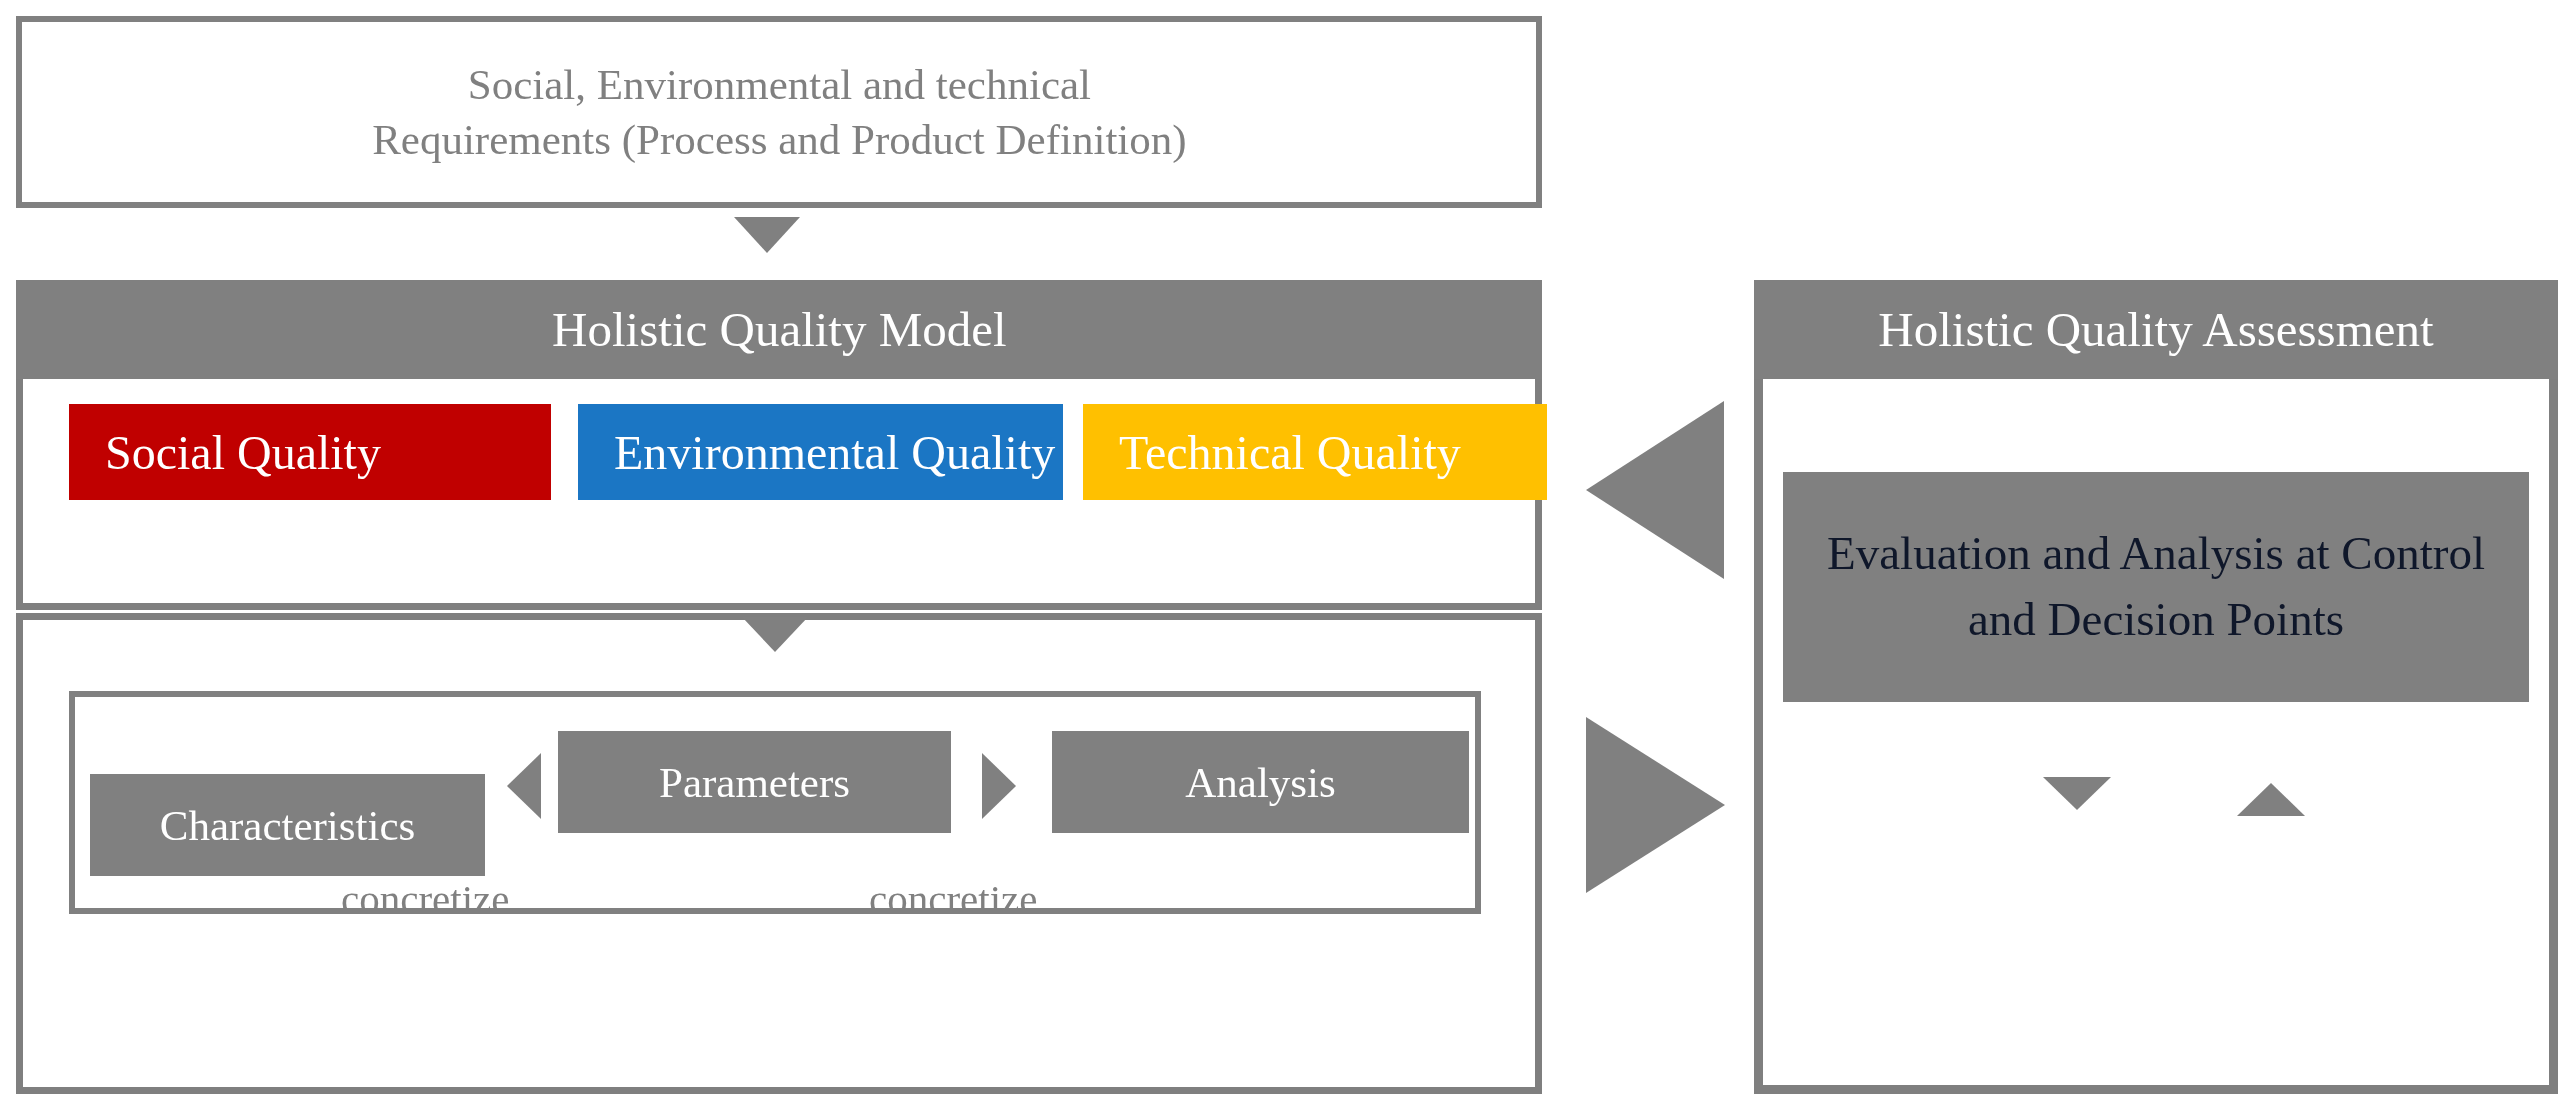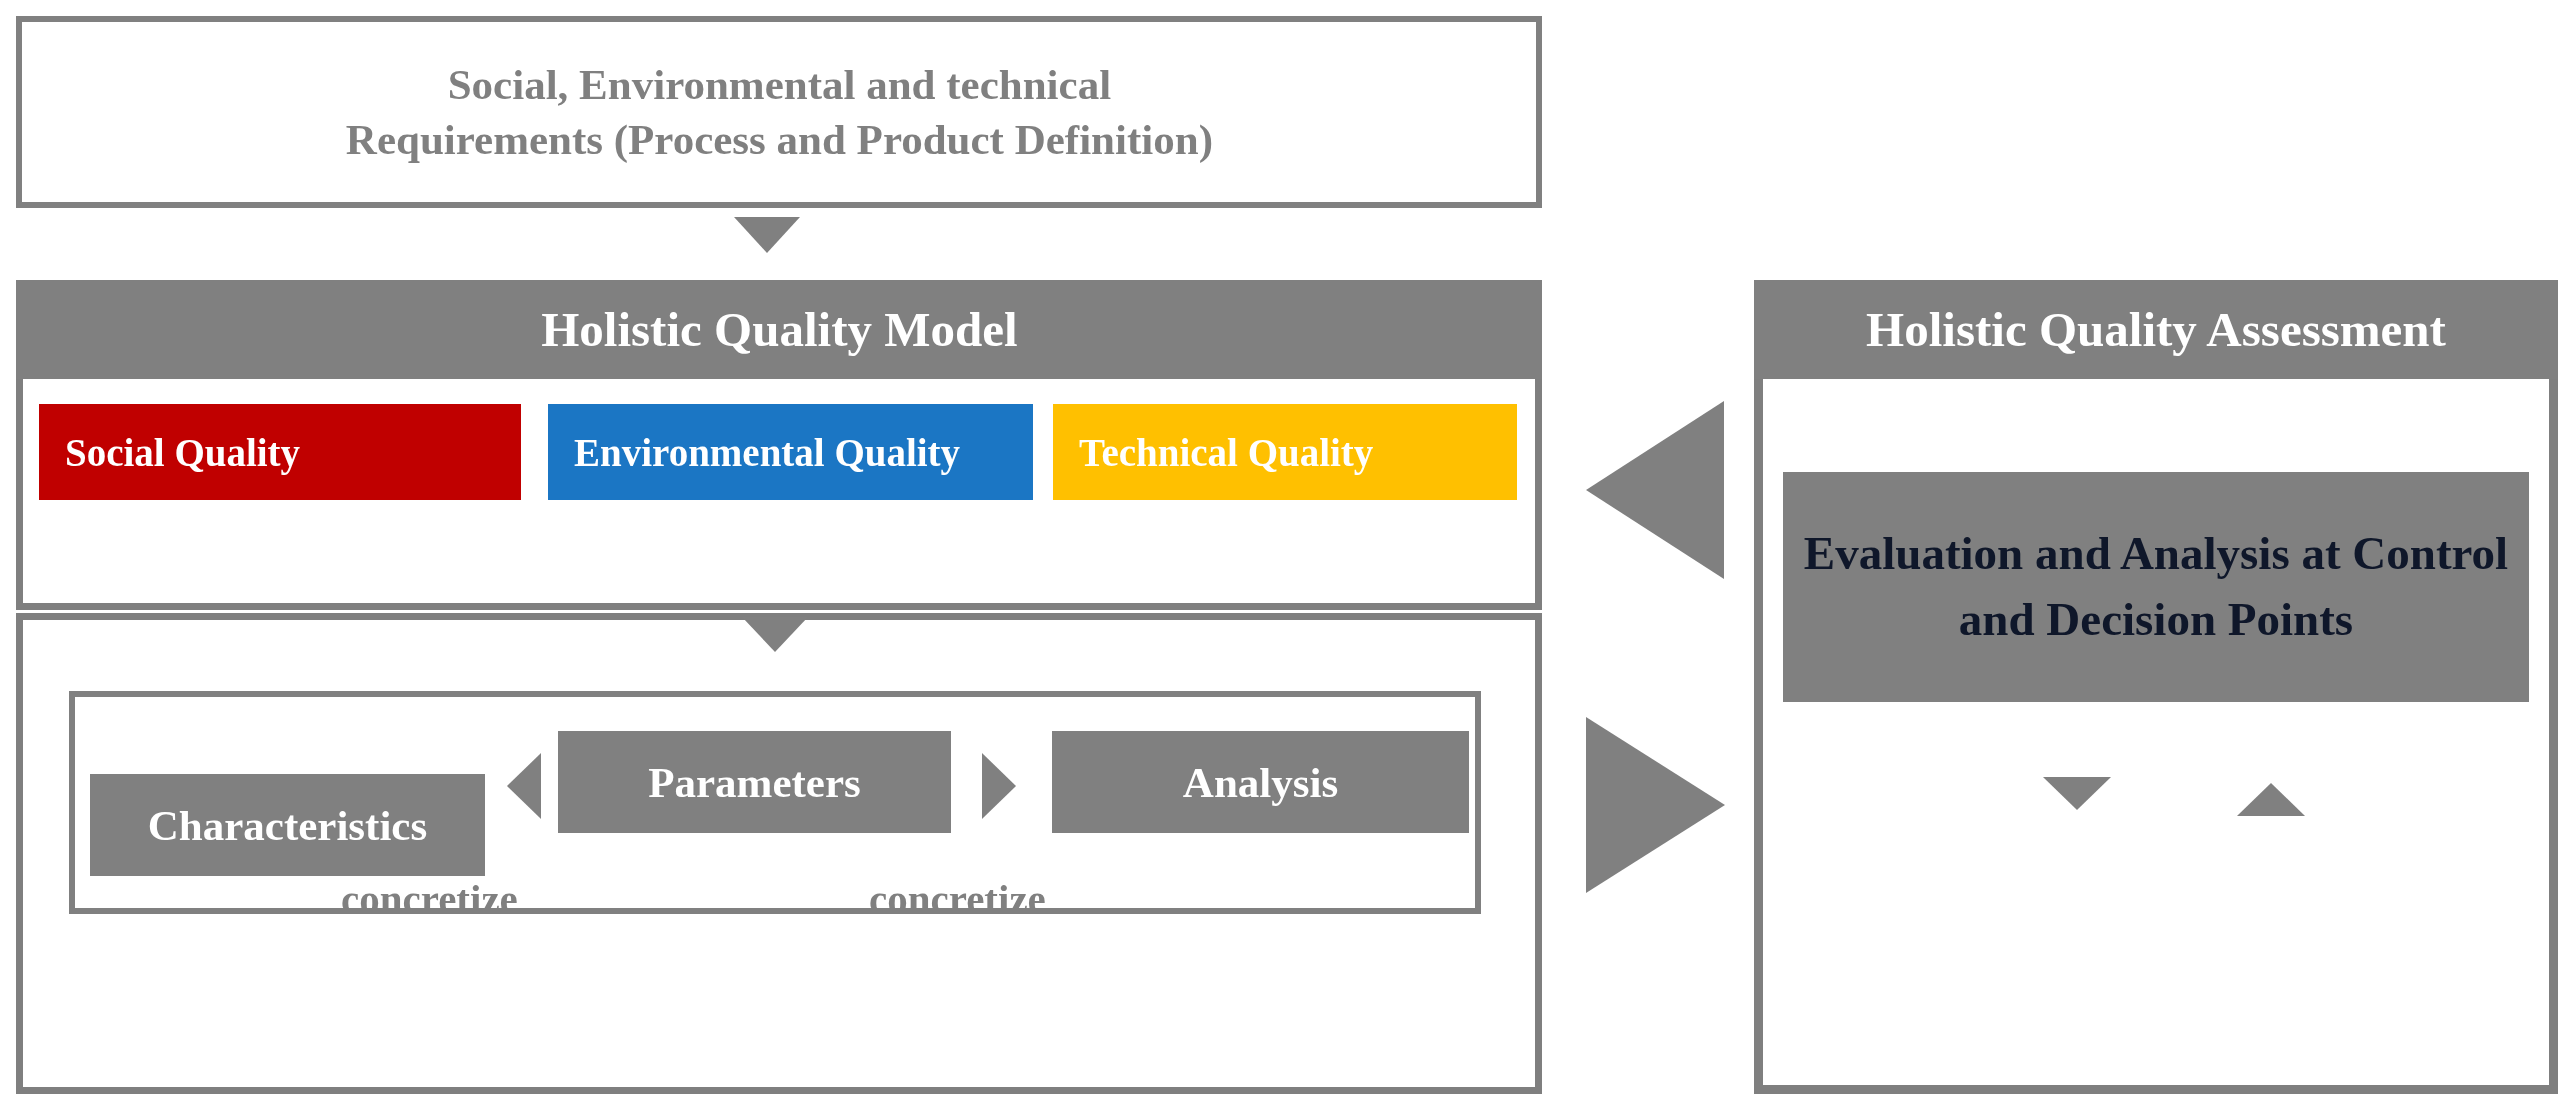--- a/index.html
+++ b/index.html
@@ -2,21 +2,21 @@
 <html style="font-size:12.5px"><head>
 <meta charset="utf-8">
 <style>
   html,body{margin:0;padding:0;background:#ffffff;}
   .canvas{
     position:relative;
     width:2576px;
     height:1114px;
     background:#ffffff;
     font-family:"Liberation Serif","DejaVu Serif",serif;
-    font-weight:bold;
+    font-weight:normal;
   }
   .abs{position:absolute;box-sizing:border-box;}
 
   
   .req-box{
     left:16.4px;top:16.4px;width:1526px;height:192px;
     border:6.3px solid #808080;background:#ffffff;
     display:flex;flex-direction:column;justify-content:center;align-items:center;
     color:#808080;font-size:43px;line-height:1.28;text-align:center;
   }
@@ -27,21 +27,21 @@
 
   .panel-header{
     background:#808080;color:#ffffff;font-size:49px;
     display:flex;justify-content:center;align-items:center;height:99px;
   }
   .hdr-model{left:16.4px;top:280px;width:1526px;}
   .hdr-assess{left:1754px;top:280px;width:804px;}
 
   .quality-box{
     top:404px;height:96px;display:flex;align-items:center;
-    color:#ffffff;font-size:39px;padding-left:26px;
+    color:#ffffff;font-size:48px;padding-left:36px;margin-left:30px;
   }
   .q-red{left:39px;width:482px;background:#C00000;}
   .q-blue{left:548px;width:485px;background:#1B76C4;}
   .q-yellow{left:1053px;width:464px;background:#FFC000;}
 
   .interrelations{
     left:16.4px;top:505px;width:1526px;text-align:center;
     color:#808080;font-size:41px;
   }
 

